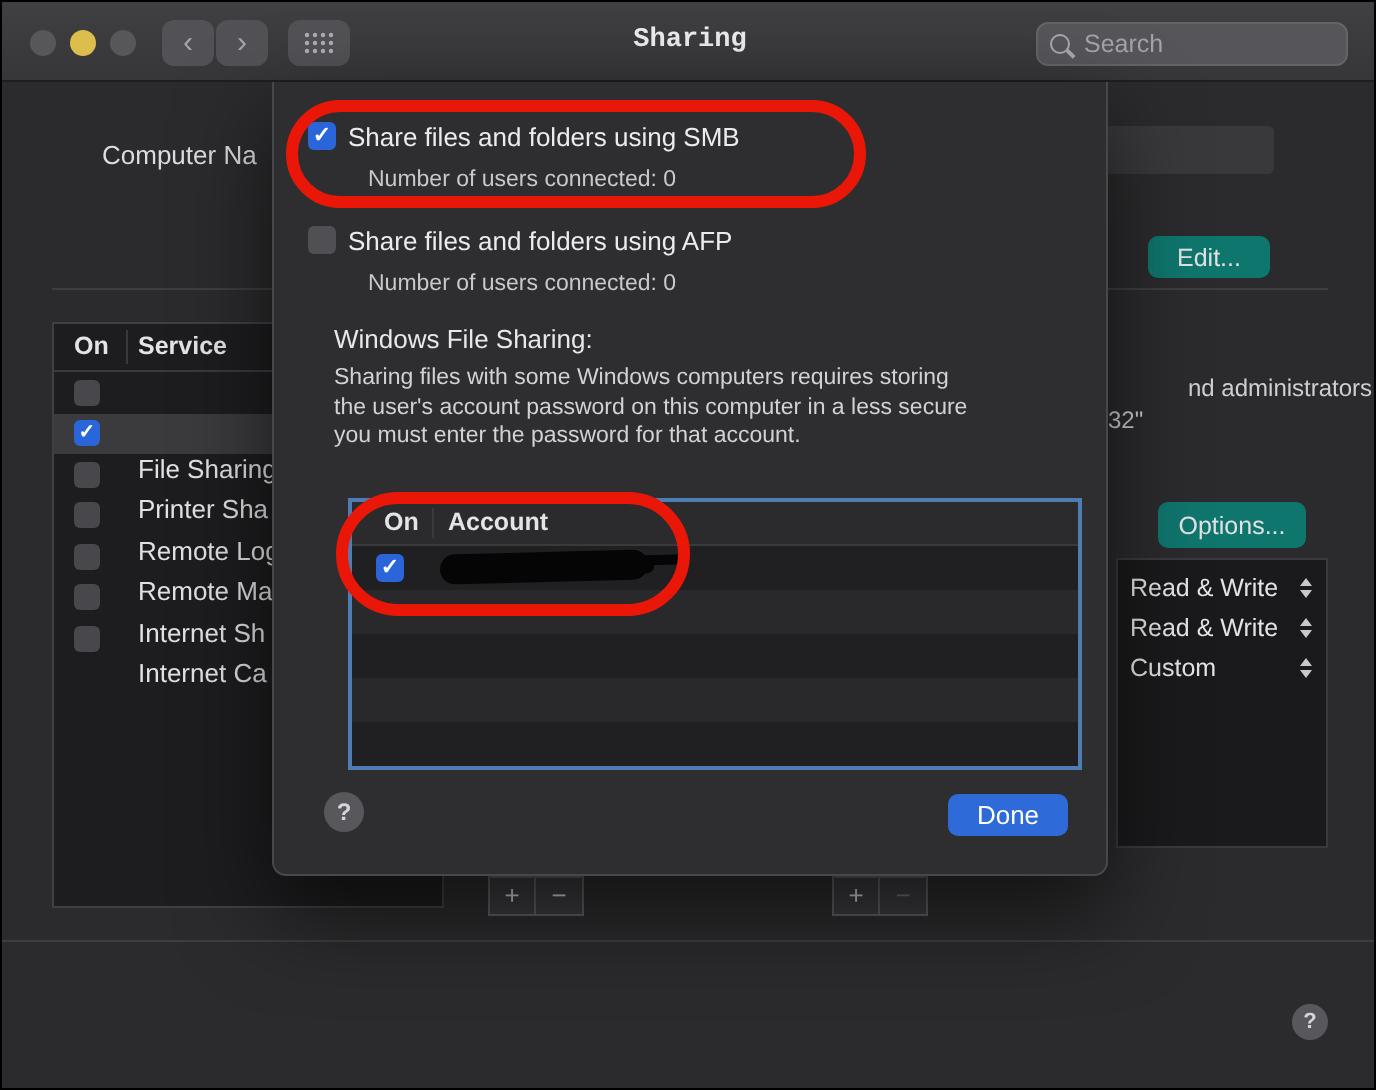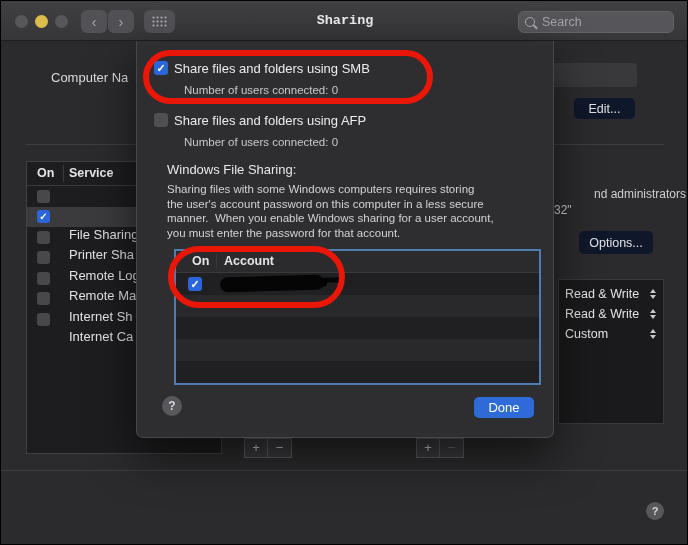--- a/index.html
+++ b/index.html
@@ -21,22 +21,22 @@
   .search{position:absolute;left:517px;top:10px;width:156px;height:22px;background:#55555a;border:1px solid #646468;
           border-radius:6px;box-sizing:border-box;display:flex;align-items:center;padding:0 6px;}
   .mag{position:relative;width:8px;height:8px;border:1.5px solid #a8a8ae;border-radius:50%;flex:0 0 auto;}
   .mag::after{content:"";position:absolute;width:5px;height:1.5px;background:#a8a8ae;right:-4px;bottom:-1px;transform:rotate(45deg);}
   .search input{flex:1;background:transparent;border:none;outline:none;color:#d8d8da;font-size:12.5px;margin-left:5px;
                 font-family:"Liberation Sans",sans-serif;width:100%;}
   .search input::placeholder{color:#a3a3a8;}
   
   .bglabel{position:absolute;font-size:13px;color:#dcdcde;}
   .namefield{position:absolute;left:551px;top:62px;width:85px;height:24px;background:#39393b;border-radius:3px;}
-  .btn{position:absolute;background:#0f172a;border:none;border-radius:5px;color:#e2e2e4;font-size:12.5px;
-       font-family:"Liberation Sans",sans-serif;padding:0;}
+  .btn{position:absolute;background:#0f766e;border:none;border-radius:5px;color:#e2e2e4;font-size:12.5px;
+       font-family:"Liberation Sans",sans-serif;padding:0;margin-top:20px;}
   .editbtn{left:573px;top:97px;width:61px;height:21px;}
   .optionsbtn{left:578px;top:230px;width:74px;height:23px;}
   .divider{position:absolute;height:1px;background:#3e3e40;}
   .div1{left:25px;top:143px;width:638px;}
   .div2{left:0;top:469px;width:688px;}
   .svc-table{position:absolute;left:25px;top:160px;width:196px;height:293px;background:#1d1d1f;
              border:1px solid #404043;box-sizing:border-box;}
   .svc-head{position:relative;height:23px;border-bottom:1px solid #3a3a3d;font-size:12.5px;font-weight:bold;color:#e4e4e6;}
   .svc-head .c-on{position:absolute;left:10px;top:4px;}
   .svc-head .c-service{position:absolute;left:42px;top:4px;}
@@ -231,21 +231,20 @@
     <span class="cbx-status st-smb">Number of users connected: 0</span>
 
     <span class="cbx cbx-afp"></span>
     <span class="cbx-label lbl-afp">Share files and folders using AFP</span>
     <span class="cbx-status st-afp">Number of users connected: 0</span>
 
     <div class="wfs-title">Windows File Sharing:</div>
     <div class="wfs-desc">
       <div>Sharing files with some Windows computers requires storing</div>
       <div>the user's account password on this computer in a less secure</div>
-      <div>manner.  When you enable Windows sharing for a user account,</div>
       <div>you must enter the password for that account.</div>
     </div>
 
     <div class="acct-table">
       <div class="acct-head">
         <span class="c-on">On</span>
         <span class="vline"></span>
         <span class="c-account">Account</span>
       </div>
       <div class="acct-row">

